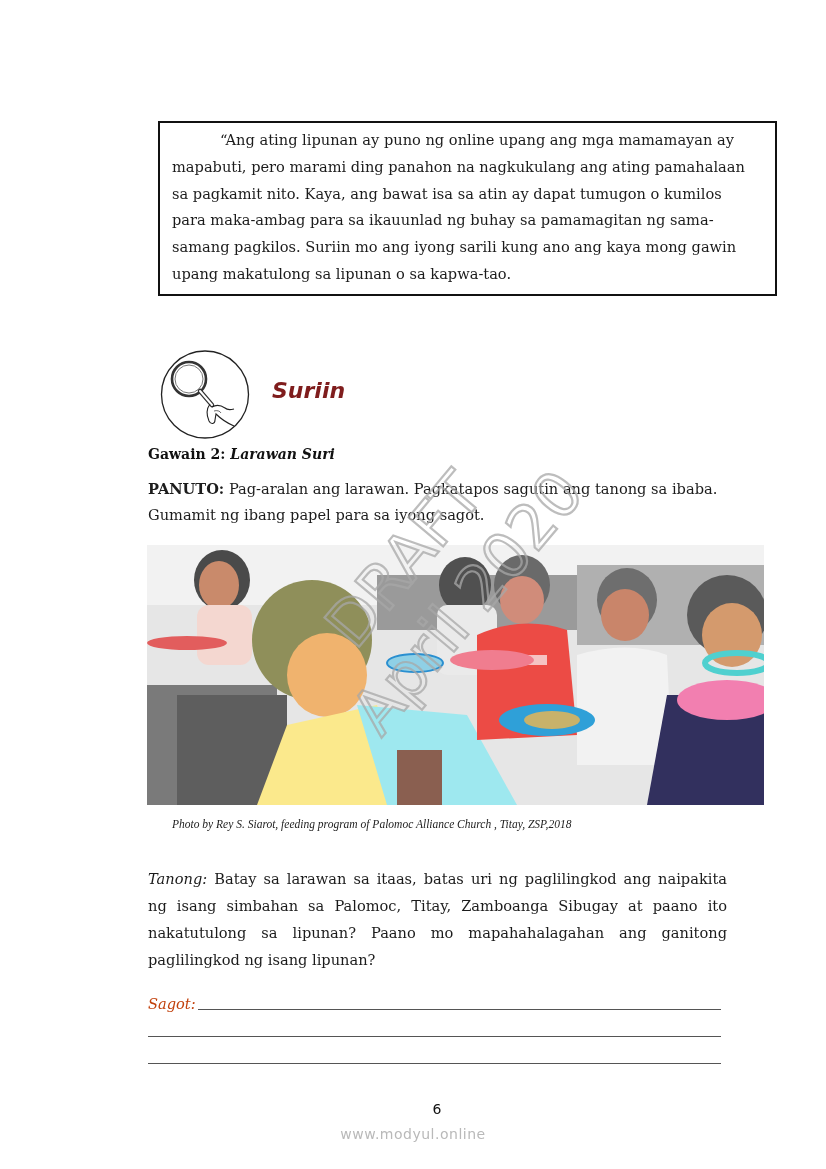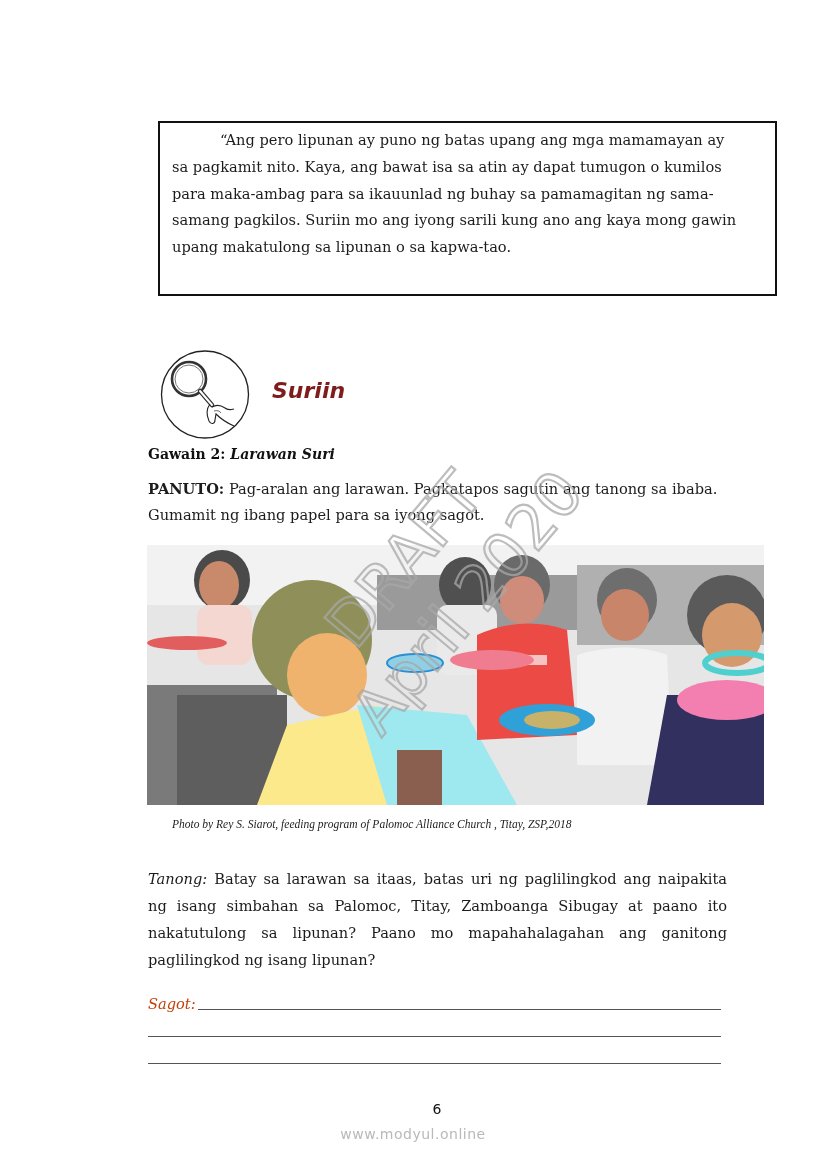--- a/index.html
+++ b/index.html
@@ -78,21 +78,22 @@
     }
     .watermark text {
       font-family: "DejaVu Sans", sans-serif; fill: none; stroke: #a8a8a8; stroke-width: 2.2px;
       opacity: 0.75;
     }
   </style>
 </head>
 <body>
 
 <div class="quote-box">
-  <div class="line indent">“Ang pero lipunan ay puno ng batas upang ang mga mamamayan ay</div>
+  <div class="line indent">“Ang ating lipunan ay puno ng online upang ang mga mamamayan ay</div>
+  <div class="line">mapabuti, pero marami ding panahon na nagkukulang ang ating pamahalaan</div>
   <div class="line">sa pagkamit nito. Kaya, ang bawat isa sa atin ay dapat tumugon o kumilos</div>
   <div class="line">para maka-ambag para sa ikauunlad ng buhay sa pamamagitan ng sama-</div>
   <div class="line">samang pagkilos. Suriin mo ang iyong sarili kung ano ang kaya mong gawin</div>
   <div class="line">upang makatulong sa lipunan o sa kapwa-tao.</div>
 </div>
 
 <div class="section-icon">
   <svg viewBox="0 0 90 89" width="90" height="89">
     <circle cx="45" cy="44.5" r="43.5" fill="#fff" stroke="#222" stroke-width="1.3"></circle>
     <circle cx="29" cy="29" r="17" fill="none" stroke="#333" stroke-width="2.6"></circle>

